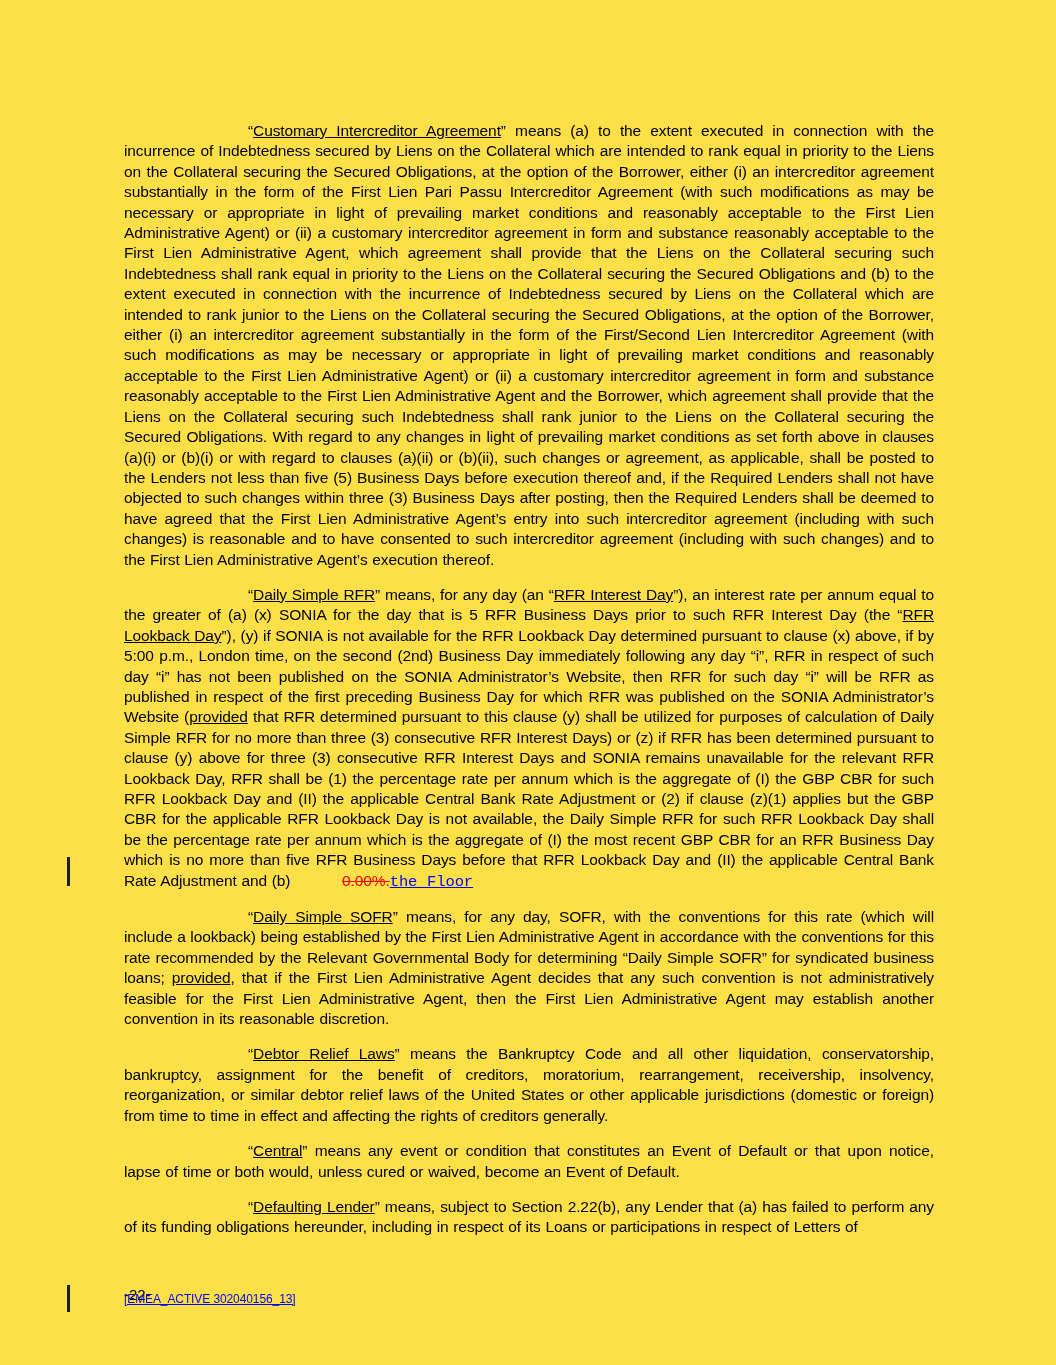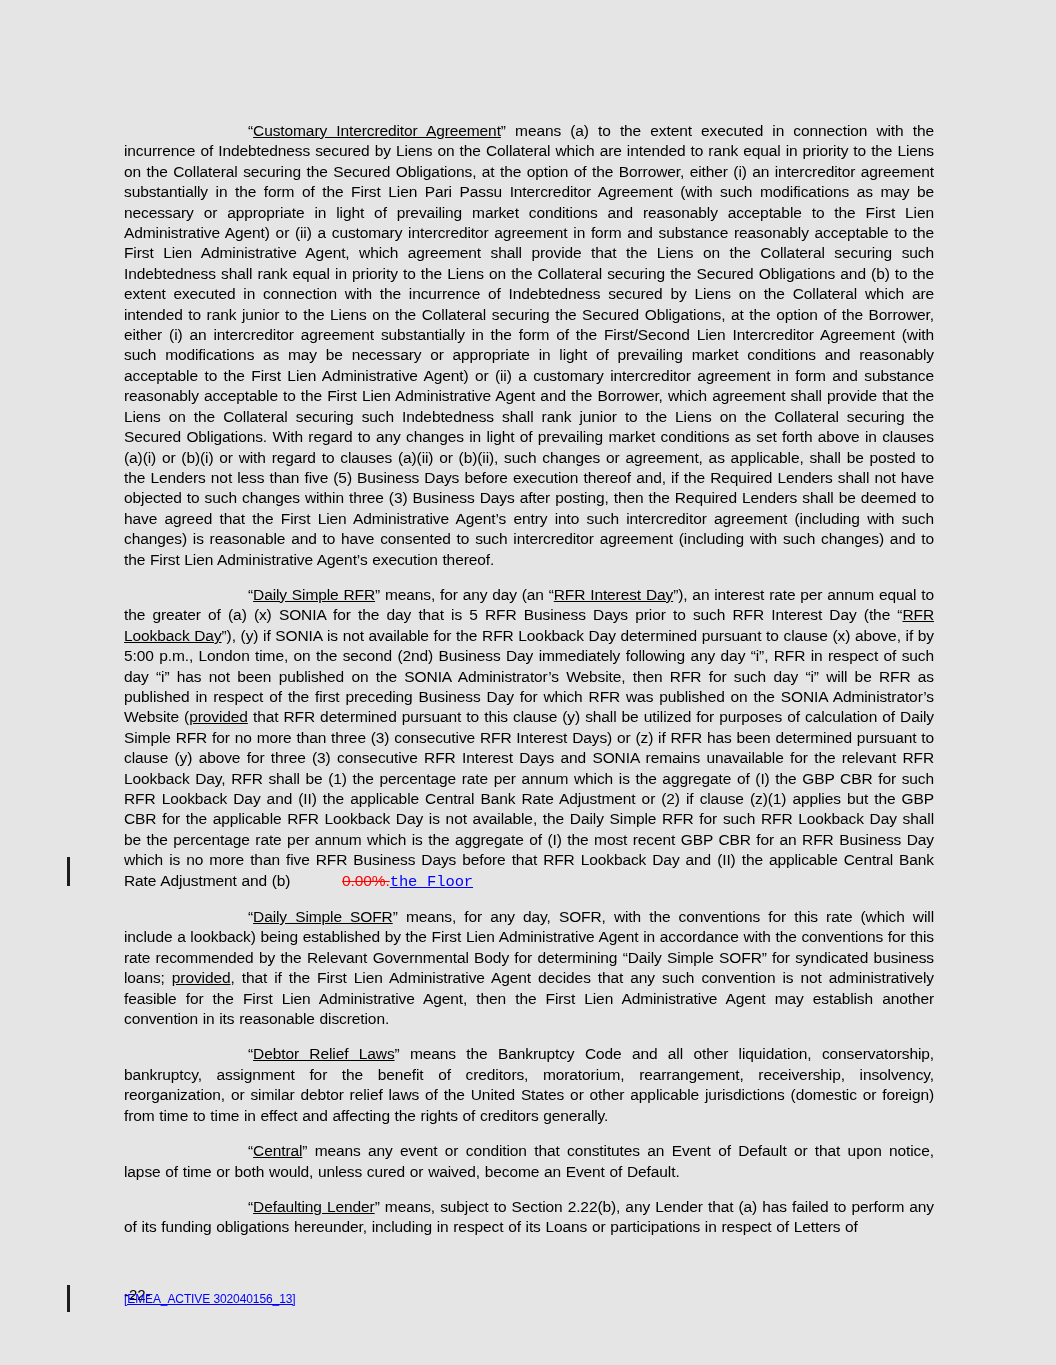--- a/index.html
+++ b/index.html
@@ -4,21 +4,21 @@
 <style>
   html, body {
     margin: 0;
     padding: 0;
     background: #ffffff;
   }
   .page {
     position: relative;
     width: 1056px;
     height: 1365px;
-    background: #e5e5e5;
+    background: #fde047;
     overflow: hidden;
     font-family: "Liberation Sans", sans-serif;
     color: #000000;
   }
   .text-block {
     position: absolute;
     left: 124px;
     top: 121px;
     width: 810px;
   }

